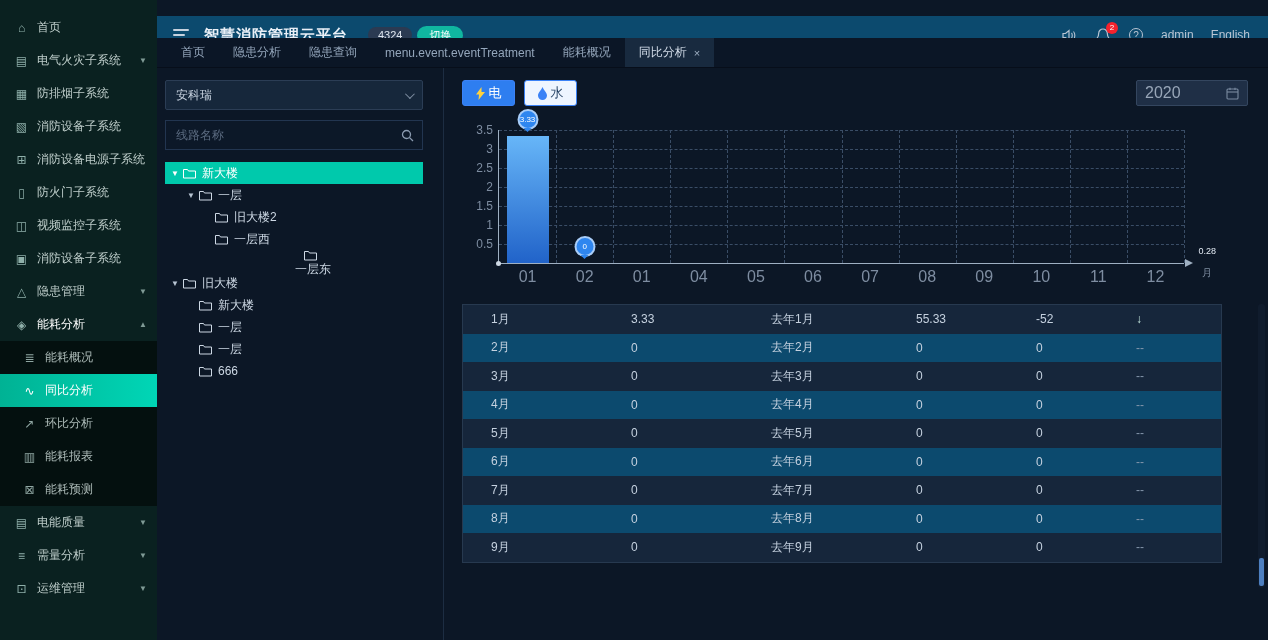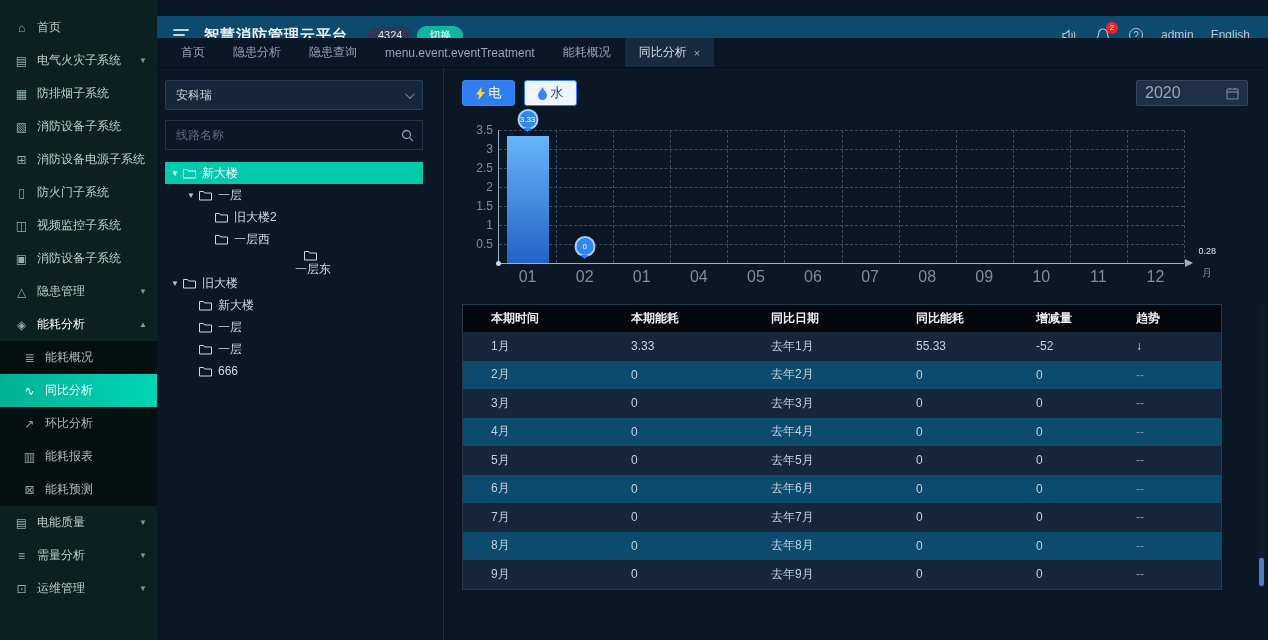--- a/index.html
+++ b/index.html
@@ -418,28 +418,20 @@
         <div class="xtick" style="left: 79.1667%;">10</div>
         <div class="xtick" style="left: 87.5%;">11</div>
         <div class="xtick" style="left: 95.8333%;">12</div>
         <div class="bar" style="left: 4.16667%; height: 95.1429%;"></div>
         <div class="balloon" style="left: 4.16667%; top: calc(4.85714% - 27px);">3.33</div>
         <div class="balloon" style="left: 12.5%; top: calc(100% - 27px);">0</div>
       </div>
   </div>
 
   <div class="table" id="table">
-      <div class="tgrid thead">
-        <div>本期时间</div>
-        <div>本期能耗</div>
-        <div>同比日期</div>
-        <div>同比能耗</div>
-        <div>增减量</div>
-        <div>趋势</div>
-      </div>
       <div class="tgrid trow odd">
         <div>1月</div>
         <div>3.33</div>
         <div>去年1月</div>
         <div>55.33</div>
         <div>-52</div>
         <div class="trend-down">↓</div>
       </div>
       <div class="tgrid trow even">
         <div>2月</div>

